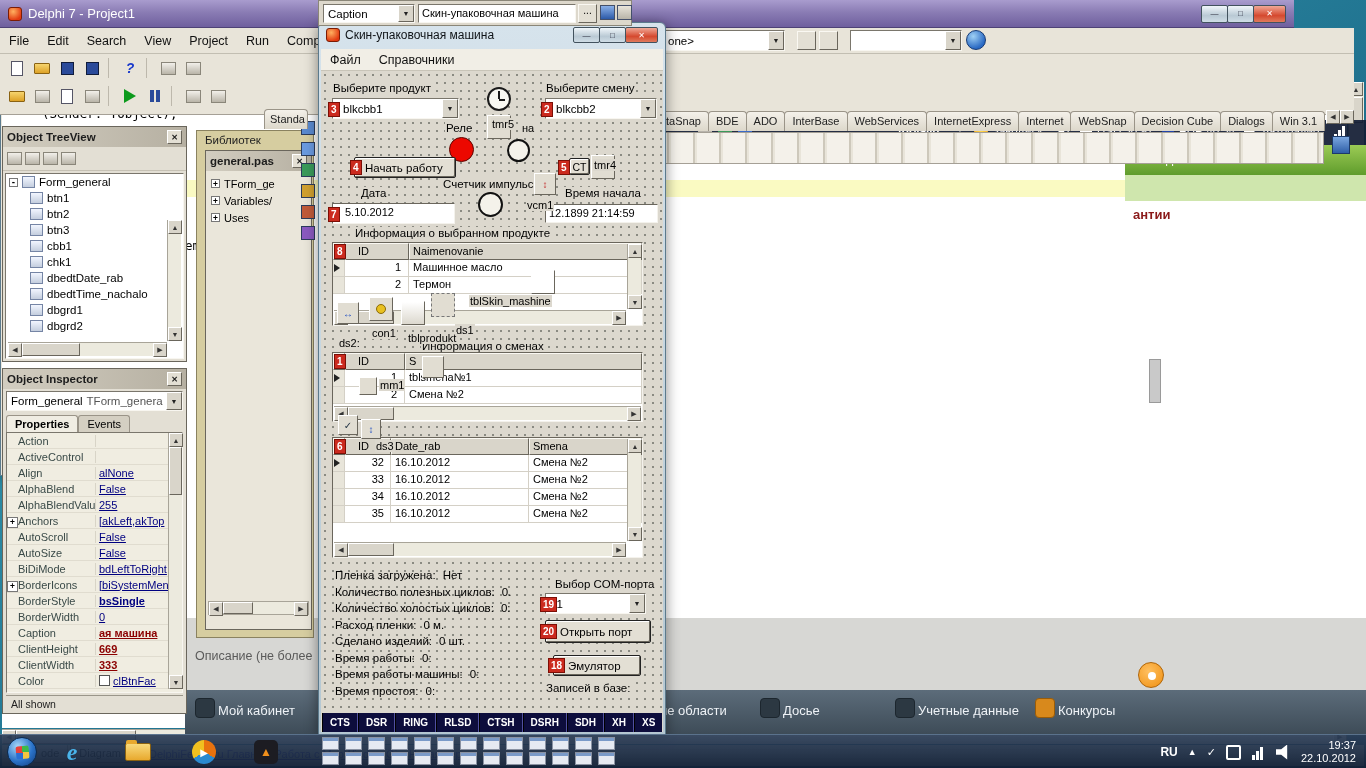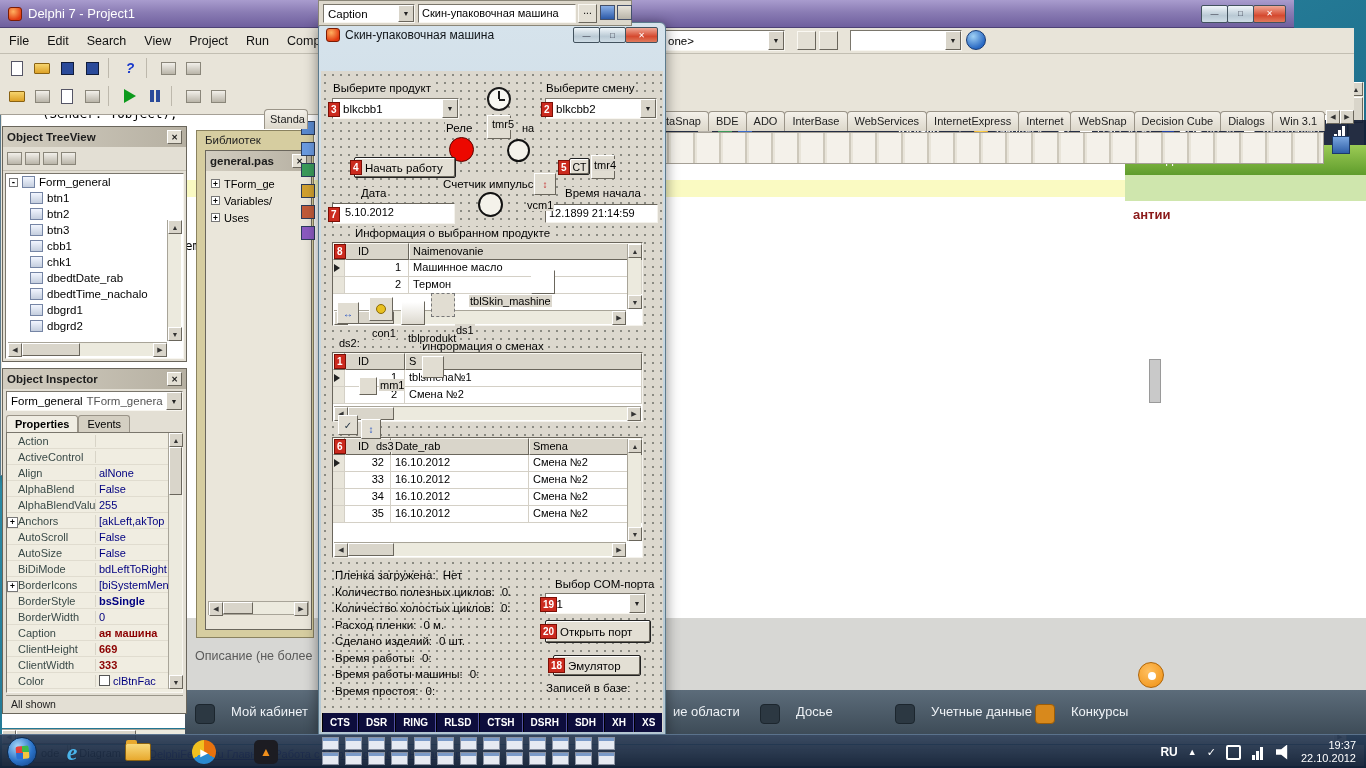--- a/index.html
+++ b/index.html
@@ -104,21 +104,21 @@
   #insp-tabs{position:absolute;left:3px;top:44px;right:3px;height:19px;display:flex;align-items:flex-end;}
   .insp-tab{font-size:11px;padding:2px 8px;border:1px solid #9a9488;border-bottom:none;border-radius:3px 3px 0 0;background:#d4cfc2;}
   .insp-tab.active{background:#f0ede3;font-weight:bold;}
   #insp-grid{position:absolute;left:3px;top:63px;right:3px;bottom:20px;background:#f0ede1;border:1px solid;border-color:#7a766c #f8f6f0 #f8f6f0 #7a766c;overflow:hidden;}
   .prop-row{display:flex;align-items:center;height:16px;border-bottom:1px solid #e0dccf;font-size:11px;}
   .p-exp{width:11px;flex:0 0 11px;text-align:center;}
   .p-exp::before{content:"";}
   .prop-row:nth-of-type(6) .p-exp::before,.prop-row:nth-of-type(10) .p-exp::before{
       content:"+";display:inline-block;width:9px;height:9px;border:1px solid #777;background:#fff;font:bold 8px/8px "DejaVu Sans Mono",monospace;}
   .p-n{width:78px;flex:0 0 78px;color:#3a4a48;overflow:hidden;white-space:nowrap;border-right:1px solid #d8d4c7;}
-  .p-v{flex:1;color:#000080;padding-left:3px;overflow:hidden;white-space:nowrap;}
+  .p-v{flex:1;color:#000080;padding-left:3px;overflow:hidden;white-space:nowrap;text-decoration:underline;}
   .prop-row:nth-of-type(11) .p-v{font-weight:bold;}
   .prop-row:nth-of-type(13) .p-v,.prop-row:nth-of-type(14) .p-v,.prop-row:nth-of-type(15) .p-v{font-weight:bold;color:#8b0000;}
   .prop-row:nth-of-type(16) .p-v::before{content:"";display:inline-block;width:9px;height:9px;background:#fff;border:1px solid #555;margin-right:3px;vertical-align:-1px;}
   #insp-vsb{position:absolute;right:4px;top:64px;width:14px;height:256px;background:#eceade;border-left:1px solid #a8a498;
       display:flex;flex-direction:column;}
   #insp-vsb .sb-thumb{height:48px;}
   #insp-vsb .dn{margin-top:auto;}
   #insp-footer{position:absolute;left:3px;right:3px;bottom:2px;height:16px;border-top:1px solid #9a968a;
       font-size:10.5px;padding:2px 0 0 5px;color:#222;}
 
@@ -240,21 +240,21 @@
   #site-gray{left:185px;top:618px;width:1181px;height:72px;background:#d7d7d4;z-index:2;}
   #site-desc{position:absolute;left:10px;top:31px;color:#5a5a5a;font-size:12.5px;}
   #spec-dd{position:absolute;left:750px;top:27px;width:222px;height:27px;background:#fff;border:1px solid #979797;
       display:flex;align-items:center;font-size:12.5px;padding-left:8px;}
   #spec-dd .dda{margin-left:auto;width:22px;align-self:stretch;background:#e8e8e8;border-left:1px solid #bbb;
       display:flex;align-items:center;justify-content:center;font-size:8px;color:#444;}
   #orange-badge{position:absolute;left:953px;top:44px;width:26px;height:26px;border-radius:50%;
       background:radial-gradient(circle at 40% 35%,#ffc060,#ef8f10);border:1px solid #b06508;}
   #orange-badge::after{content:"";position:absolute;left:9px;top:9px;width:8px;height:8px;border-radius:50%;background:#fff;}
   #site-nav{left:185px;top:690px;width:1181px;height:45px;background:linear-gradient(#5c6c7a,#3d4b57);z-index:2;}
-  .nav-item{position:absolute;top:14px;display:flex;align-items:flex-start;gap:16px;color:#eef2f6;font-size:13px;white-space:nowrap;}
+  .nav-item{position:absolute;top:8px;display:flex;align-items:flex-end;gap:3px;color:#eef2f6;font-size:13px;white-space:nowrap;}
   .nav-ic{width:20px;height:20px;border-radius:4px;background:#2c3842;border:1px solid #1c262e;}
   .nav-item:nth-of-type(1){left:10px;}
   .nav-item:nth-of-type(2){left:452px;}
   .nav-item:nth-of-type(3){left:575px;}
   .nav-item:nth-of-type(4){left:710px;}
   .nav-item:nth-of-type(5){left:850px;}
   .nav-item:nth-of-type(5) .nav-ic{background:#d8891c;border-color:#9a5c08;}
 
   
   #taskbar{left:0;top:734px;width:1366px;height:34px;z-index:90;
@@ -781,20 +781,25 @@
   <div class="aero" id="form-win">
     <div class="aero-tb">
       <span class="flame"></span>
       <span class="aero-cap">Скин-упаковочная машина</span>
       <div class="capbtns">
         <div class="capbtn">—</div>
         <div class="capbtn">□</div>
         <div class="capbtn close">✕</div>
       </div>
     </div>
+    <div id="form-menu">
+
+    <span class="menu-item">Файл</span>
+        <span class="menu-item">Справочники</span>
+      </div>
     <div id="form-client">
 
       <span class="flbl" style="left:11px;top:11px;">Выберите продукт</span>
       <span class="flbl" style="left:224px;top:11px;">Выберите смену</span>
 
       <div class="combo" style="left:11px;top:27px;width:127px;height:21px;">
         <span class="cv" style="padding-left:10px;">blkcbb1</span>
         <span class="cb-btn">▼</span>
       </div>
       <span class="badge" style="left:7px;top:31px;">3</span>

